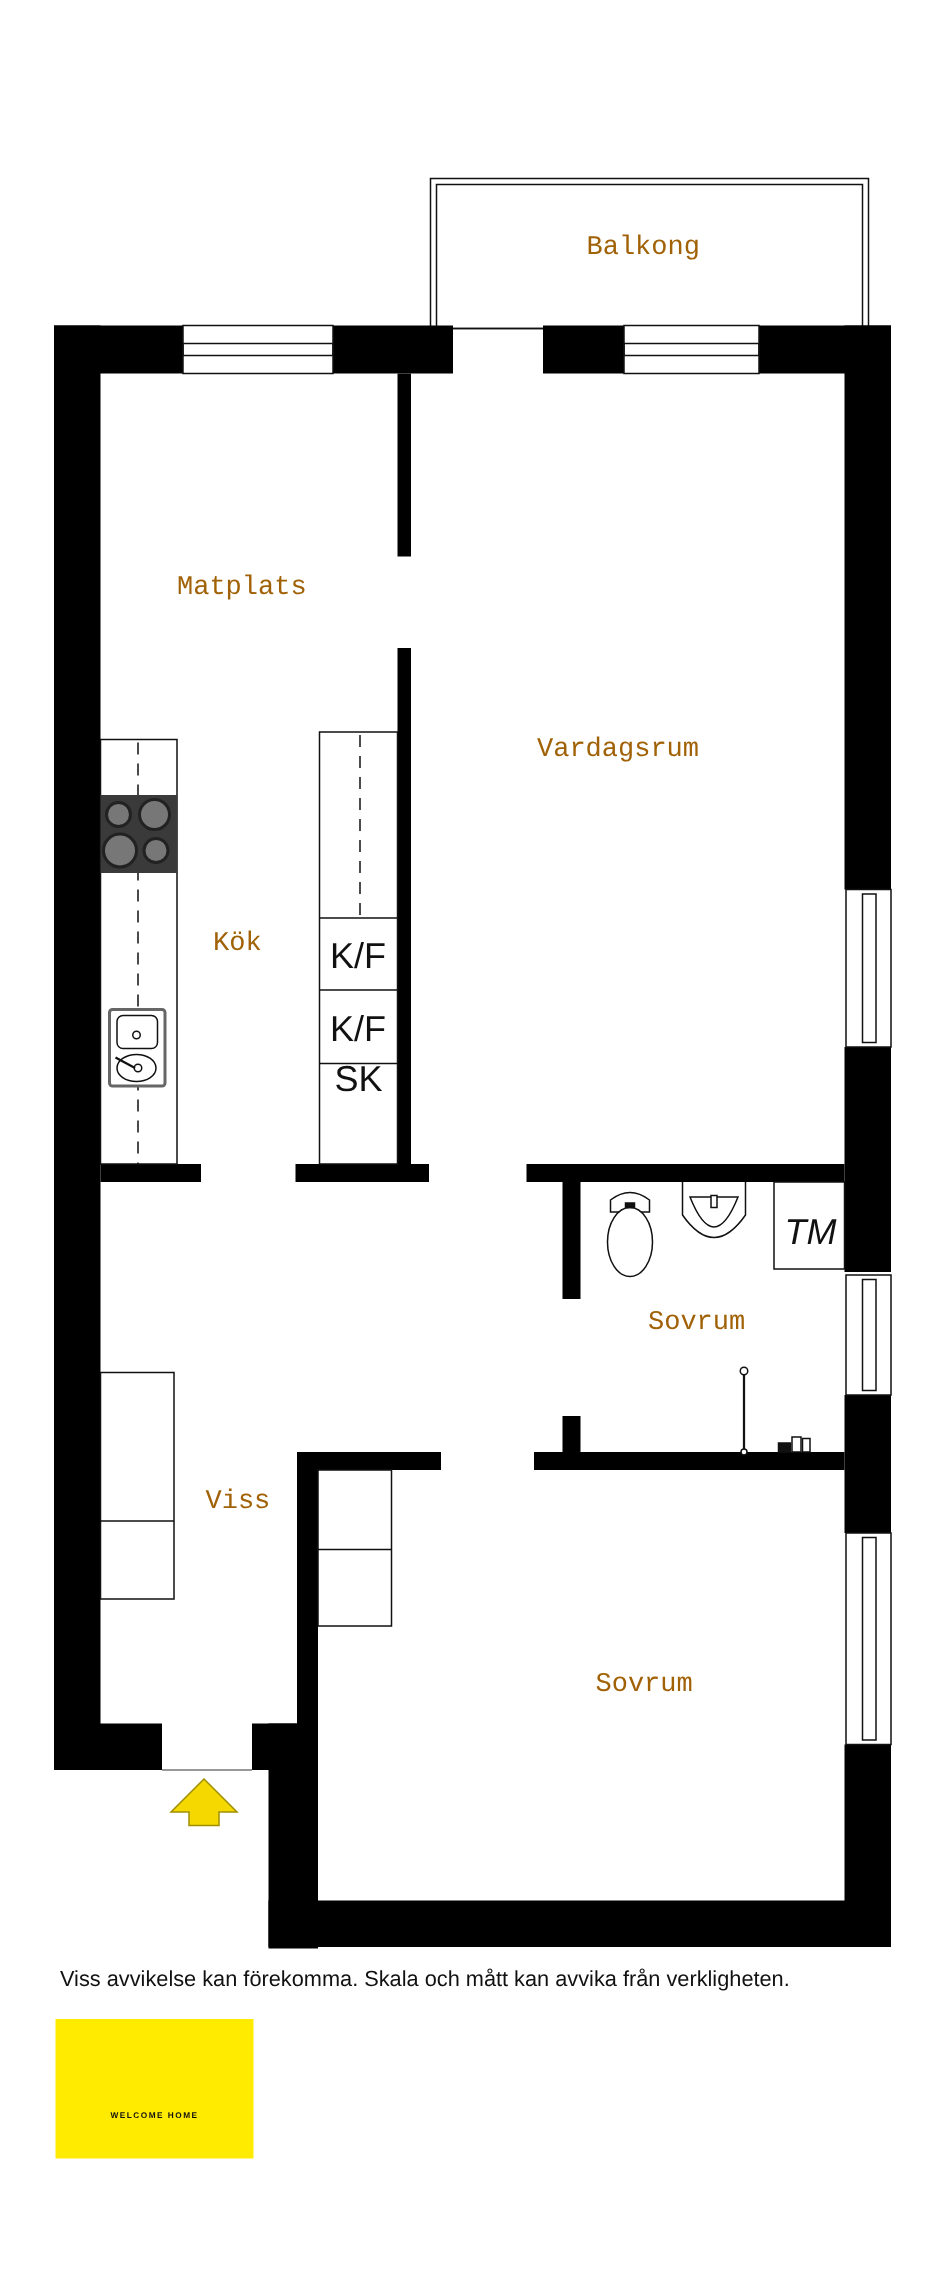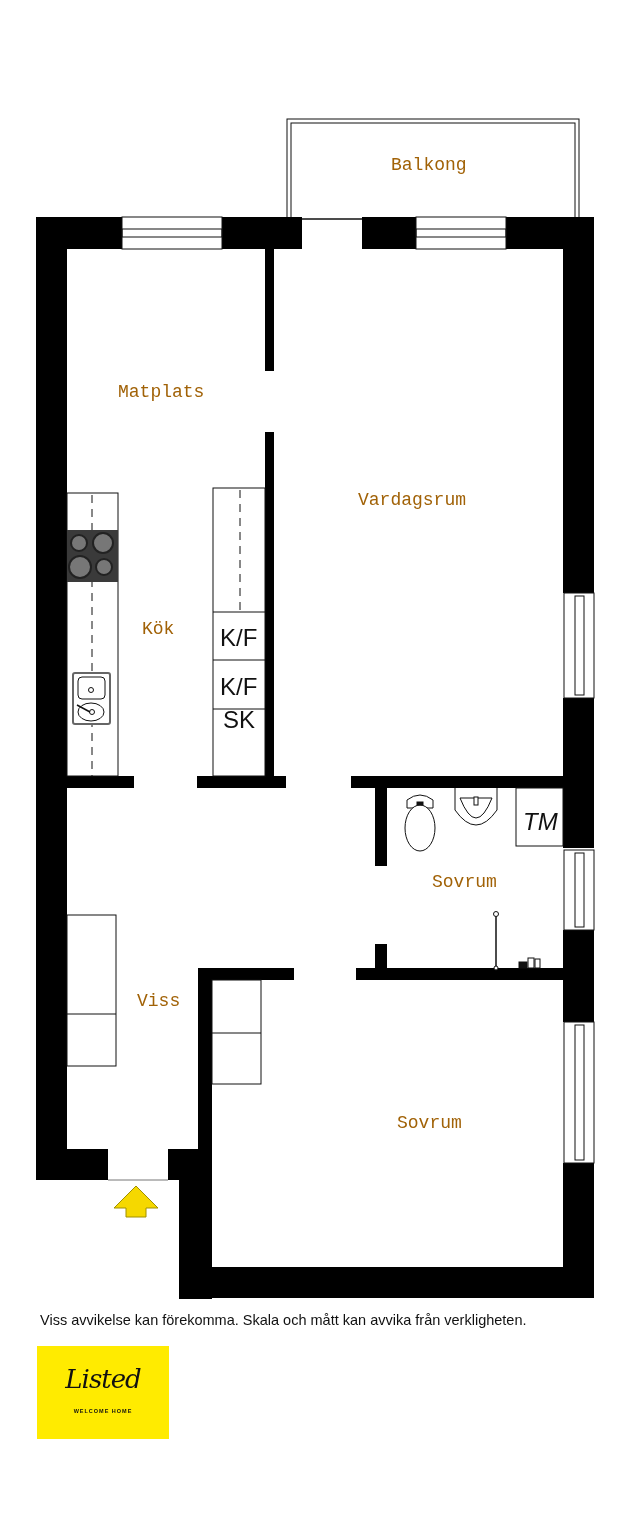--- a/index.html
+++ b/index.html
@@ -149,15 +149,14 @@
 
   <span class="fixture-label" style="left:220px; top:624px;">K/F</span>
   <span class="fixture-label" style="left:220px; top:673px;">K/F</span>
   <span class="fixture-label" style="left:223px; top:706px;">SK</span>
   <span class="fixture-label" style="left:523px; top:808px;font-style:italic;">TM</span>
 </div>
 
 <div class="disclaimer">Viss avvikelse kan förekomma. Skala och mått kan avvika från verkligheten.</div>
 
 <div class="logo">
-  <div class="logo-script">Listed</div>
   <div class="logo-tag">WELCOME HOME</div>
 </div>
 
 </body></html>

